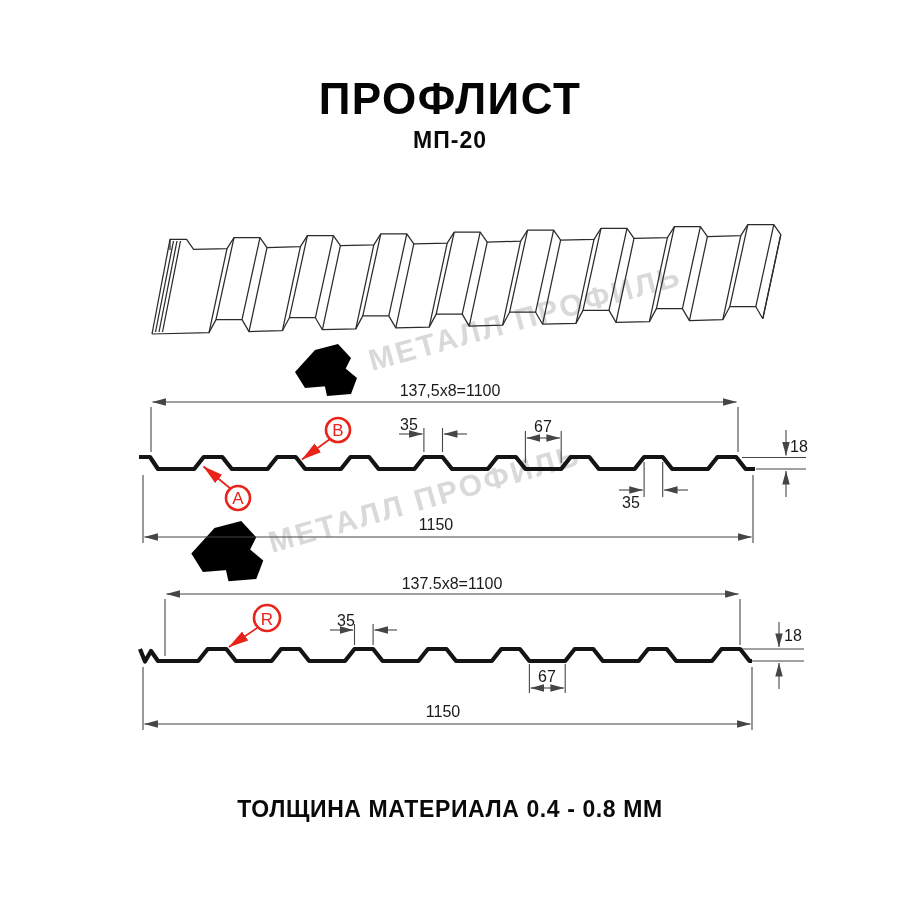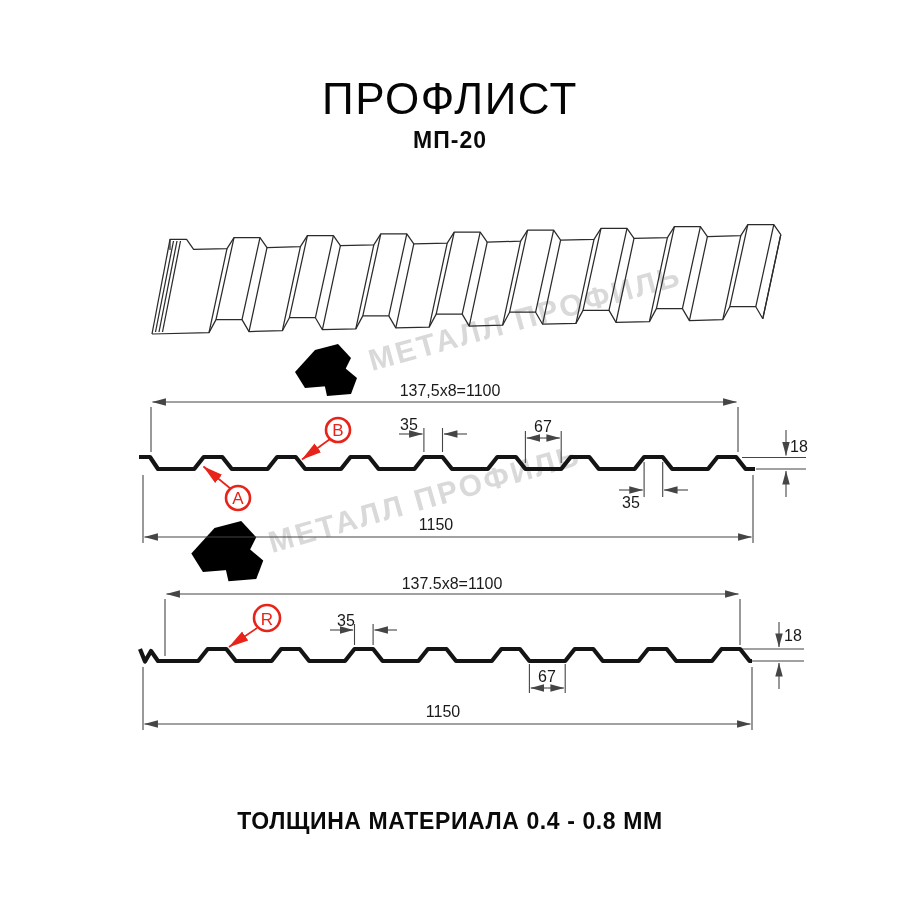--- a/index.html
+++ b/index.html
@@ -1,23 +1,23 @@
 <!DOCTYPE html>
 <html><head>
 <meta charset="utf-8">
 <style>
   html,body{margin:0;padding:0;background:#ffffff;}
   body{width:900px;height:900px;position:relative;overflow:hidden;
        font-family:"Liberation Sans",sans-serif;}
   .title{position:absolute;top:74px;left:0;right:0;text-align:center;
-         font-size:44px;font-weight:400;letter-spacing:1.5px;color:#050505;}
+         font-size:44px;font-weight:700;letter-spacing:1.5px;color:#050505;}
   .subtitle{position:absolute;top:127px;left:0;right:0;text-align:center;
          font-size:23px;font-weight:700;letter-spacing:1px;color:#0a0a0a;}
   .footer{position:absolute;top:796px;left:0;right:0;text-align:center;
-         font-size:23px;font-weight:600;letter-spacing:.6px;color:#0a0a0a;margin-top:12px;}
+         font-size:23px;font-weight:600;letter-spacing:.6px;color:#0a0a0a;}
   svg.drawing{position:absolute;left:0;top:0;}
   .dim{font-size:16px;fill:#1a1a1a;}
   .mid{text-anchor:middle;}
   .thin line{stroke:#454545;stroke-width:1.1;}
   .prof{fill:none;stroke:#141414;stroke-width:4.2;stroke-linejoin:round;}
   .redline{stroke:#e8231a;stroke-width:1.7;}
   .redcirc{fill:#ffffff;stroke:#e8231a;stroke-width:2.6;}
   .red-label{font-size:17px;fill:#e8231a;text-anchor:middle;font-weight:400;}
   .wm-text{font-size:30px;font-weight:700;fill:#d9d9d9;letter-spacing:2.5px;}
   #sheet3d path{fill:none;stroke:#2b2b2b;stroke-width:1.25;stroke-linejoin:round;}

